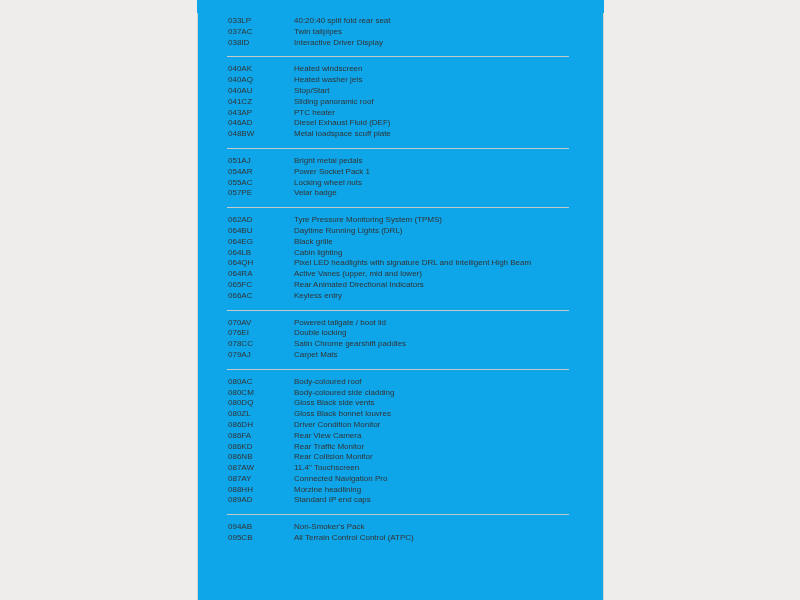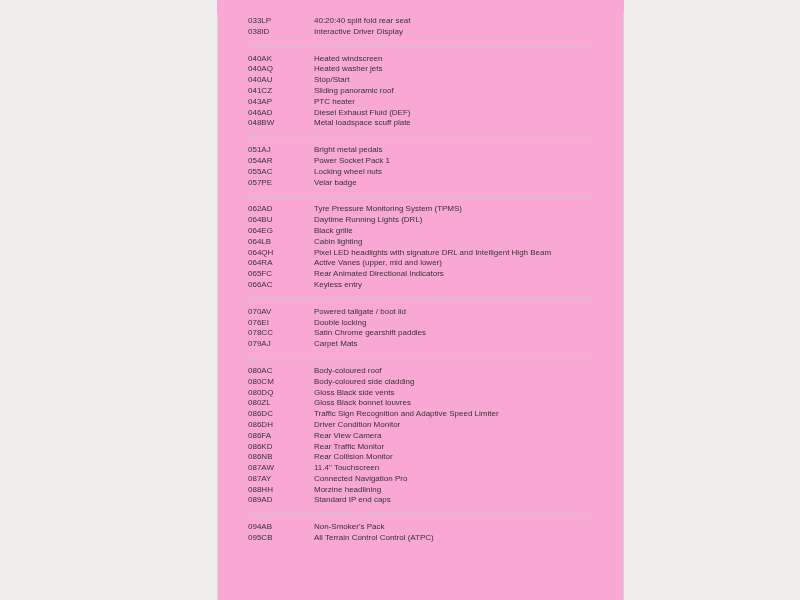--- a/index.html
+++ b/index.html
@@ -15,23 +15,22 @@
     width: 800px;
     height: 600px;
     background: #efedeb;
   }
   .content-column {
     position: absolute;
     left: 197px;
     top: 0;
     width: 407px;
     height: 600px;
-    background: #f9a8d4;
+    background: #0ea5e9;
     box-sizing: border-box;
-    margin-left: 20px;
   }
   .option-table {
     position: absolute;
     box-sizing: border-box;
     top: 13px;
     left: 0;
     width: 407px;
     height: 600px;
     border-left: 1px solid #d6d4d2;
     border-right: 1px solid #d6d4d2;
@@ -65,20 +64,21 @@
   }
 </style>
 </head>
 <body>
 
 <div class="page">
   <div class="content-column">
     <div class="option-table">
         <div class="option-group">
           <div class="option-row"><span class="option-code">033LP</span><span class="option-desc">40:20:40 split fold rear seat</span></div>
+          <div class="option-row"><span class="option-code">037AC</span><span class="option-desc">Twin tailpipes</span></div>
           <div class="option-row"><span class="option-code">038ID</span><span class="option-desc">Interactive Driver Display</span></div>
         </div>
         <div class="group-separator"></div>
         <div class="option-group">
           <div class="option-row"><span class="option-code">040AK</span><span class="option-desc">Heated windscreen</span></div>
           <div class="option-row"><span class="option-code">040AQ</span><span class="option-desc">Heated washer jets</span></div>
           <div class="option-row"><span class="option-code">040AU</span><span class="option-desc">Stop/Start</span></div>
           <div class="option-row"><span class="option-code">041CZ</span><span class="option-desc">Sliding panoramic roof</span></div>
           <div class="option-row"><span class="option-code">043AP</span><span class="option-desc">PTC heater</span></div>
           <div class="option-row"><span class="option-code">046AD</span><span class="option-desc">Diesel Exhaust Fluid (DEF)</span></div>
@@ -108,21 +108,20 @@
           <div class="option-row"><span class="option-code">076EI</span><span class="option-desc">Double locking</span></div>
           <div class="option-row"><span class="option-code">078CC</span><span class="option-desc">Satin Chrome gearshift paddles</span></div>
           <div class="option-row"><span class="option-code">079AJ</span><span class="option-desc">Carpet Mats</span></div>
         </div>
         <div class="group-separator"></div>
         <div class="option-group">
           <div class="option-row"><span class="option-code">080AC</span><span class="option-desc">Body-coloured roof</span></div>
           <div class="option-row"><span class="option-code">080CM</span><span class="option-desc">Body-coloured side cladding</span></div>
           <div class="option-row"><span class="option-code">080DQ</span><span class="option-desc">Gloss Black side vents</span></div>
           <div class="option-row"><span class="option-code">080ZL</span><span class="option-desc">Gloss Black bonnet louvres</span></div>
-          <div class="option-row"><span class="option-code">086DC</span><span class="option-desc">Traffic Sign Recognition and Adaptive Speed Limiter</span></div>
           <div class="option-row"><span class="option-code">086DH</span><span class="option-desc">Driver Condition Monitor</span></div>
           <div class="option-row"><span class="option-code">086FA</span><span class="option-desc">Rear View Camera</span></div>
           <div class="option-row"><span class="option-code">086KD</span><span class="option-desc">Rear Traffic Monitor</span></div>
           <div class="option-row"><span class="option-code">086NB</span><span class="option-desc">Rear Collision Monitor</span></div>
           <div class="option-row"><span class="option-code">087AW</span><span class="option-desc">11.4" Touchscreen</span></div>
           <div class="option-row"><span class="option-code">087AY</span><span class="option-desc">Connected Navigation Pro</span></div>
           <div class="option-row"><span class="option-code">088HH</span><span class="option-desc">Morzine headlining</span></div>
           <div class="option-row"><span class="option-code">089AD</span><span class="option-desc">Standard IP end caps</span></div>
         </div>
         <div class="group-separator"></div>

